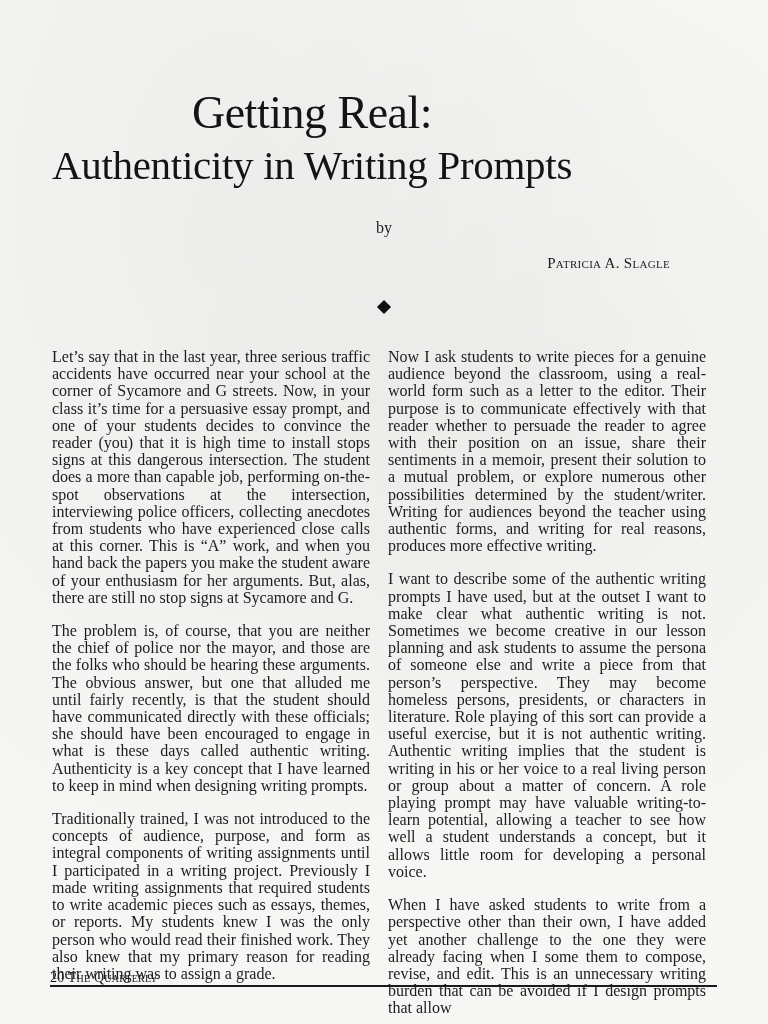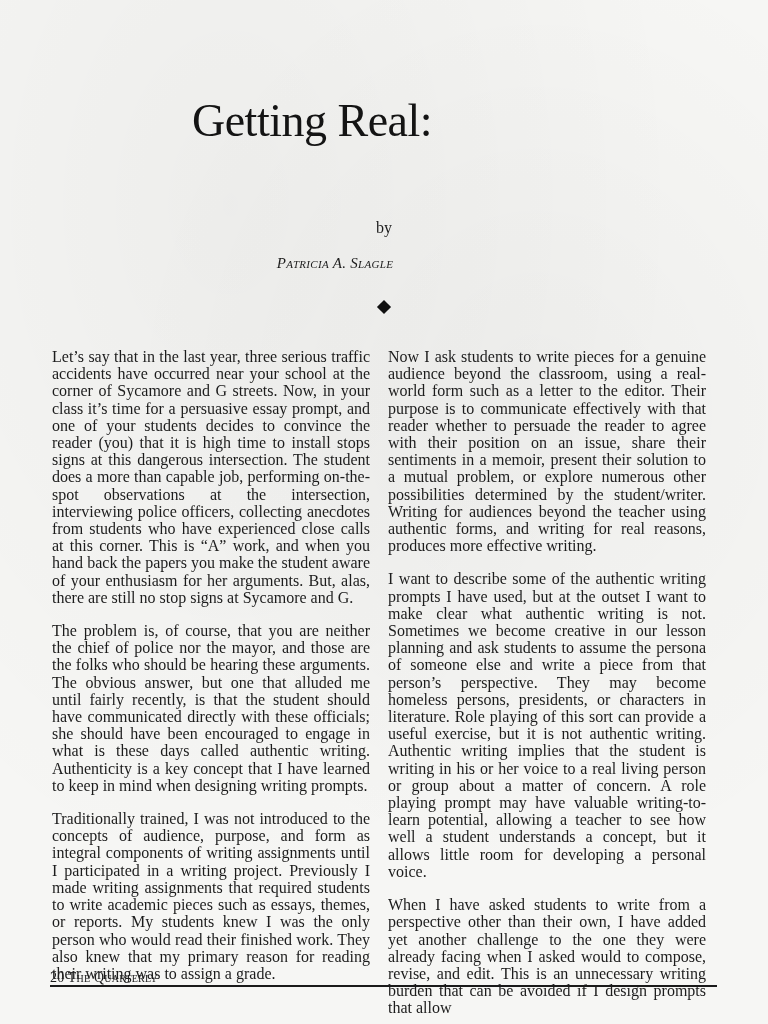--- a/index.html
+++ b/index.html
@@ -19,21 +19,21 @@
       position: absolute;
       inset: 0;
       background:
         radial-gradient(ellipse at 30% 20%, rgba(0,0,0,0.035), transparent 60%),
         radial-gradient(ellipse at 70% 40%, rgba(0,0,0,0.03), transparent 55%),
         #f6f6f4;
     }
     .title-block {
       position: absolute;
       left: 0;
-      top: 96px;
+      top: 88px;
       width: 624px;
       text-align: center;
     }
     .title-line1 {
       font-size: 46px;
       line-height: 50px;
       font-weight: normal;
       margin: 0;
       letter-spacing: -0.5px;
       color: #141414;
@@ -52,25 +52,24 @@
       left: 0;
       width: 768px;
       text-align: center;
       font-size: 16px;
     }
     .byline-author {
       position: absolute;
       top: 255px;
       left: 0;
       width: 670px;
-      text-align: center;
+      text-align: right;
       font-size: 15px;
       font-variant: small-caps;
       letter-spacing: 0.3px;
-      font-style: italic;
     }
     .ornament {
       position: absolute;
       left: 379px;
       top: 302px;
       width: 10px;
       height: 10px;
       background: #111;
       transform: rotate(45deg);
     }
@@ -105,33 +104,34 @@
       background: #1a1a1a;
     }
   </style>
 </head>
 <body>
 
 <div class="page-bg"></div>
 
 <div class="title-block">
   <h1 class="title-line1">Getting Real:</h1>
+  <h2 class="title-line2">Authenticity in Writing Prompts</h2>
 </div>
 
 <div class="byline-by">by</div>
 <div class="byline-author">Patricia A. Slagle</div>
 
 <div class="ornament"></div>
 
 <div class="column col-left">
   <p>Let’s say that in the last year, three serious traffic accidents have occurred near your school at the corner of Sycamore and G streets. Now, in your class it’s time for a persuasive essay prompt, and one of your students decides to convince the reader (you) that it is high time to install stops signs at this dangerous intersection. The student does a more than capable job, performing on-the-spot observations at the intersection, interviewing police officers, collecting anecdotes from students who have experienced close calls at this corner. This is “A” work, and when you hand back the papers you make the student aware of your enthusiasm for her arguments. But, alas, there are still no stop signs at Sycamore and G.</p>
   <p>The problem is, of course, that you are neither the chief of police nor the mayor, and those are the folks who should be hearing these arguments. The obvious answer, but one that alluded me until fairly recently, is that the student should have communicated directly with these officials; she should have been encouraged to engage in what is these days called authentic writing. Authenticity is a key concept that I have learned to keep in mind when designing writing prompts.</p>
   <p>Traditionally trained, I was not introduced to the concepts of audience, purpose, and form as integral components of writing assignments until I participated in a writing project. Previously I made writing assignments that required students to write academic pieces such as essays, themes, or reports. My students knew I was the only person who would read their finished work. They also knew that my primary reason for reading their writing was to assign a grade.</p>
 </div>
 
 <div class="column col-right">
   <p>Now I ask students to write pieces for a genuine audience beyond the classroom, using a real-world form such as a letter to the editor. Their purpose is to communicate effectively with that reader whether to persuade the reader to agree with their position on an issue, share their sentiments in a memoir, present their solution to a mutual problem, or explore numerous other possibilities determined by the student/writer. Writing for audiences beyond the teacher using authentic forms, and writing for real reasons, produces more effective writing.</p>
   <p>I want to describe some of the authentic writing prompts I have used, but at the outset I want to make clear what authentic writing is not. Sometimes we become creative in our lesson planning and ask students to assume the persona of someone else and write a piece from that person’s perspective. They may become homeless persons, presidents, or characters in literature. Role playing of this sort can provide a useful exercise, but it is not authentic writing. Authentic writing implies that the student is writing in his or her voice to a real living person or group about a matter of concern. A role playing prompt may have valuable writing-to-learn potential, allowing a teacher to see how well a student understands a concept, but it allows little room for developing a personal voice.</p>
-  <p>When I have asked students to write from a perspective other than their own, I have added yet another challenge to the one they were already facing when I asked would to compose, revise, and edit. This is an unnecessary writing burden that can be avoided if I design prompts that allow</p>
+  <p>When I have asked students to write from a perspective other than their own, I have added yet another challenge to the one they were already facing when I some them to compose, revise, and edit. This is an unnecessary writing burden that can be avoided if I design prompts that allow</p>
 </div>
 
 <div class="footer-label">20 The Quarterly</div>
 <div class="footer-rule"></div>
 
 </body></html>

